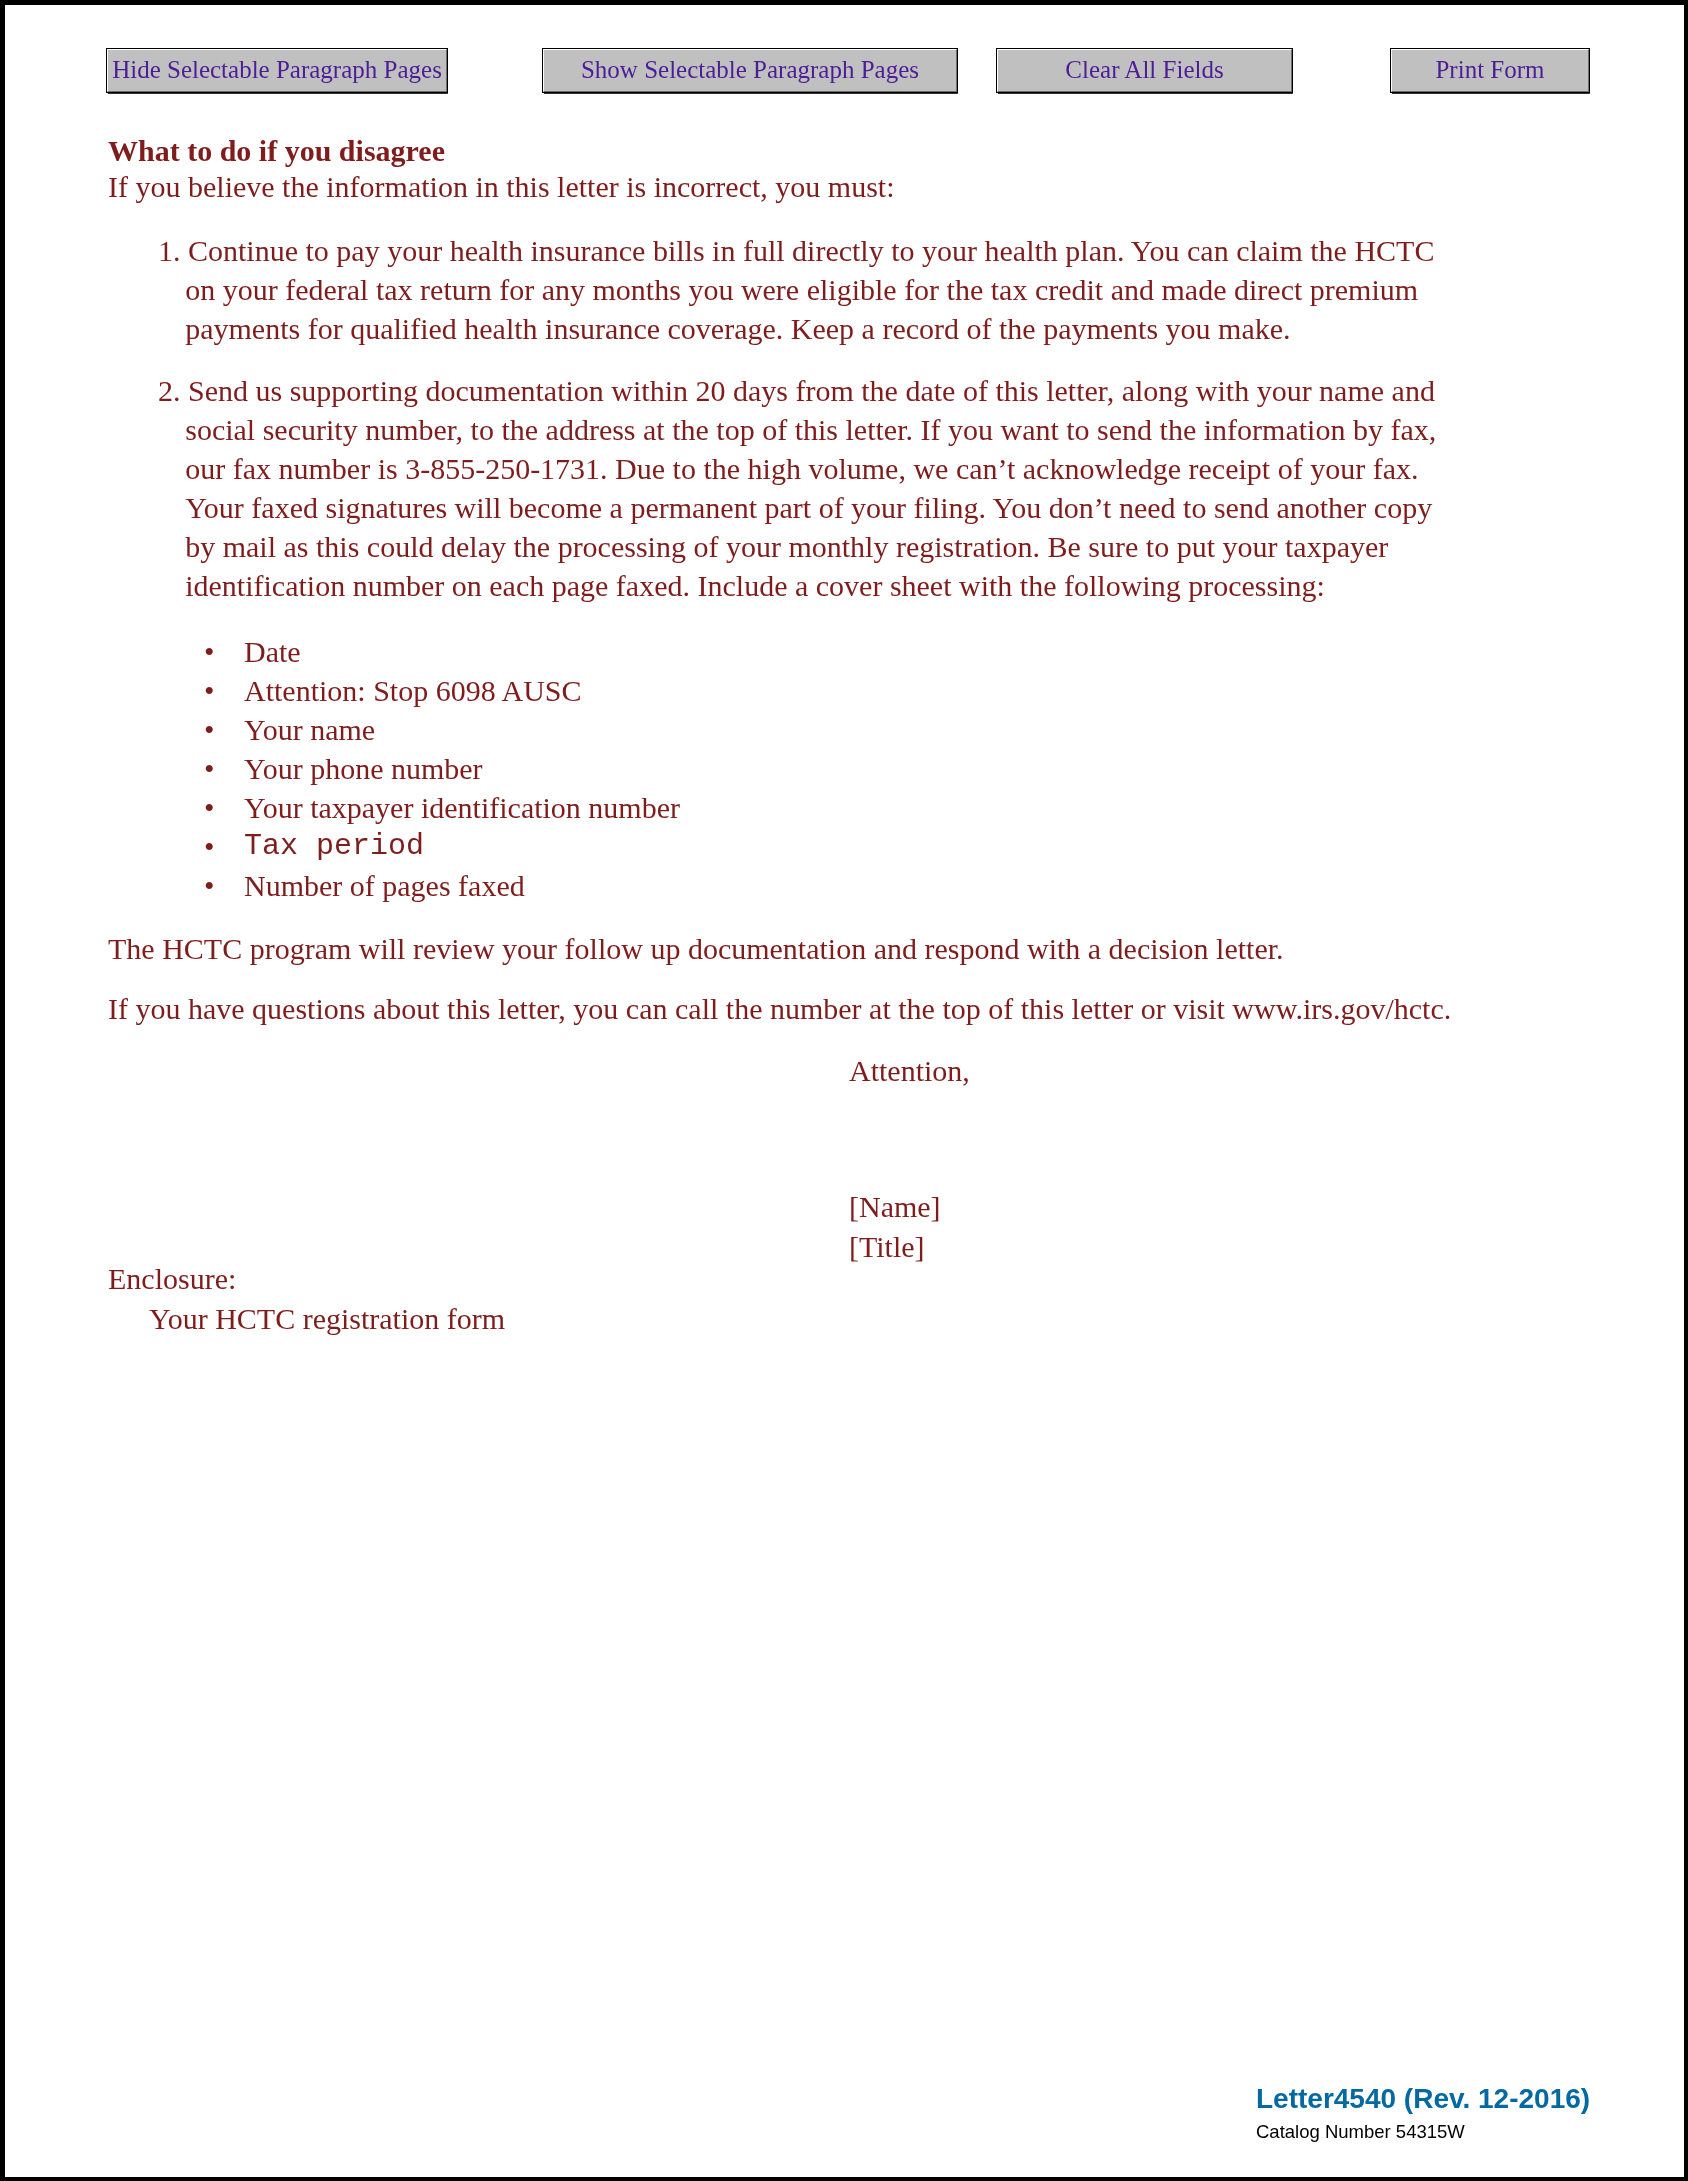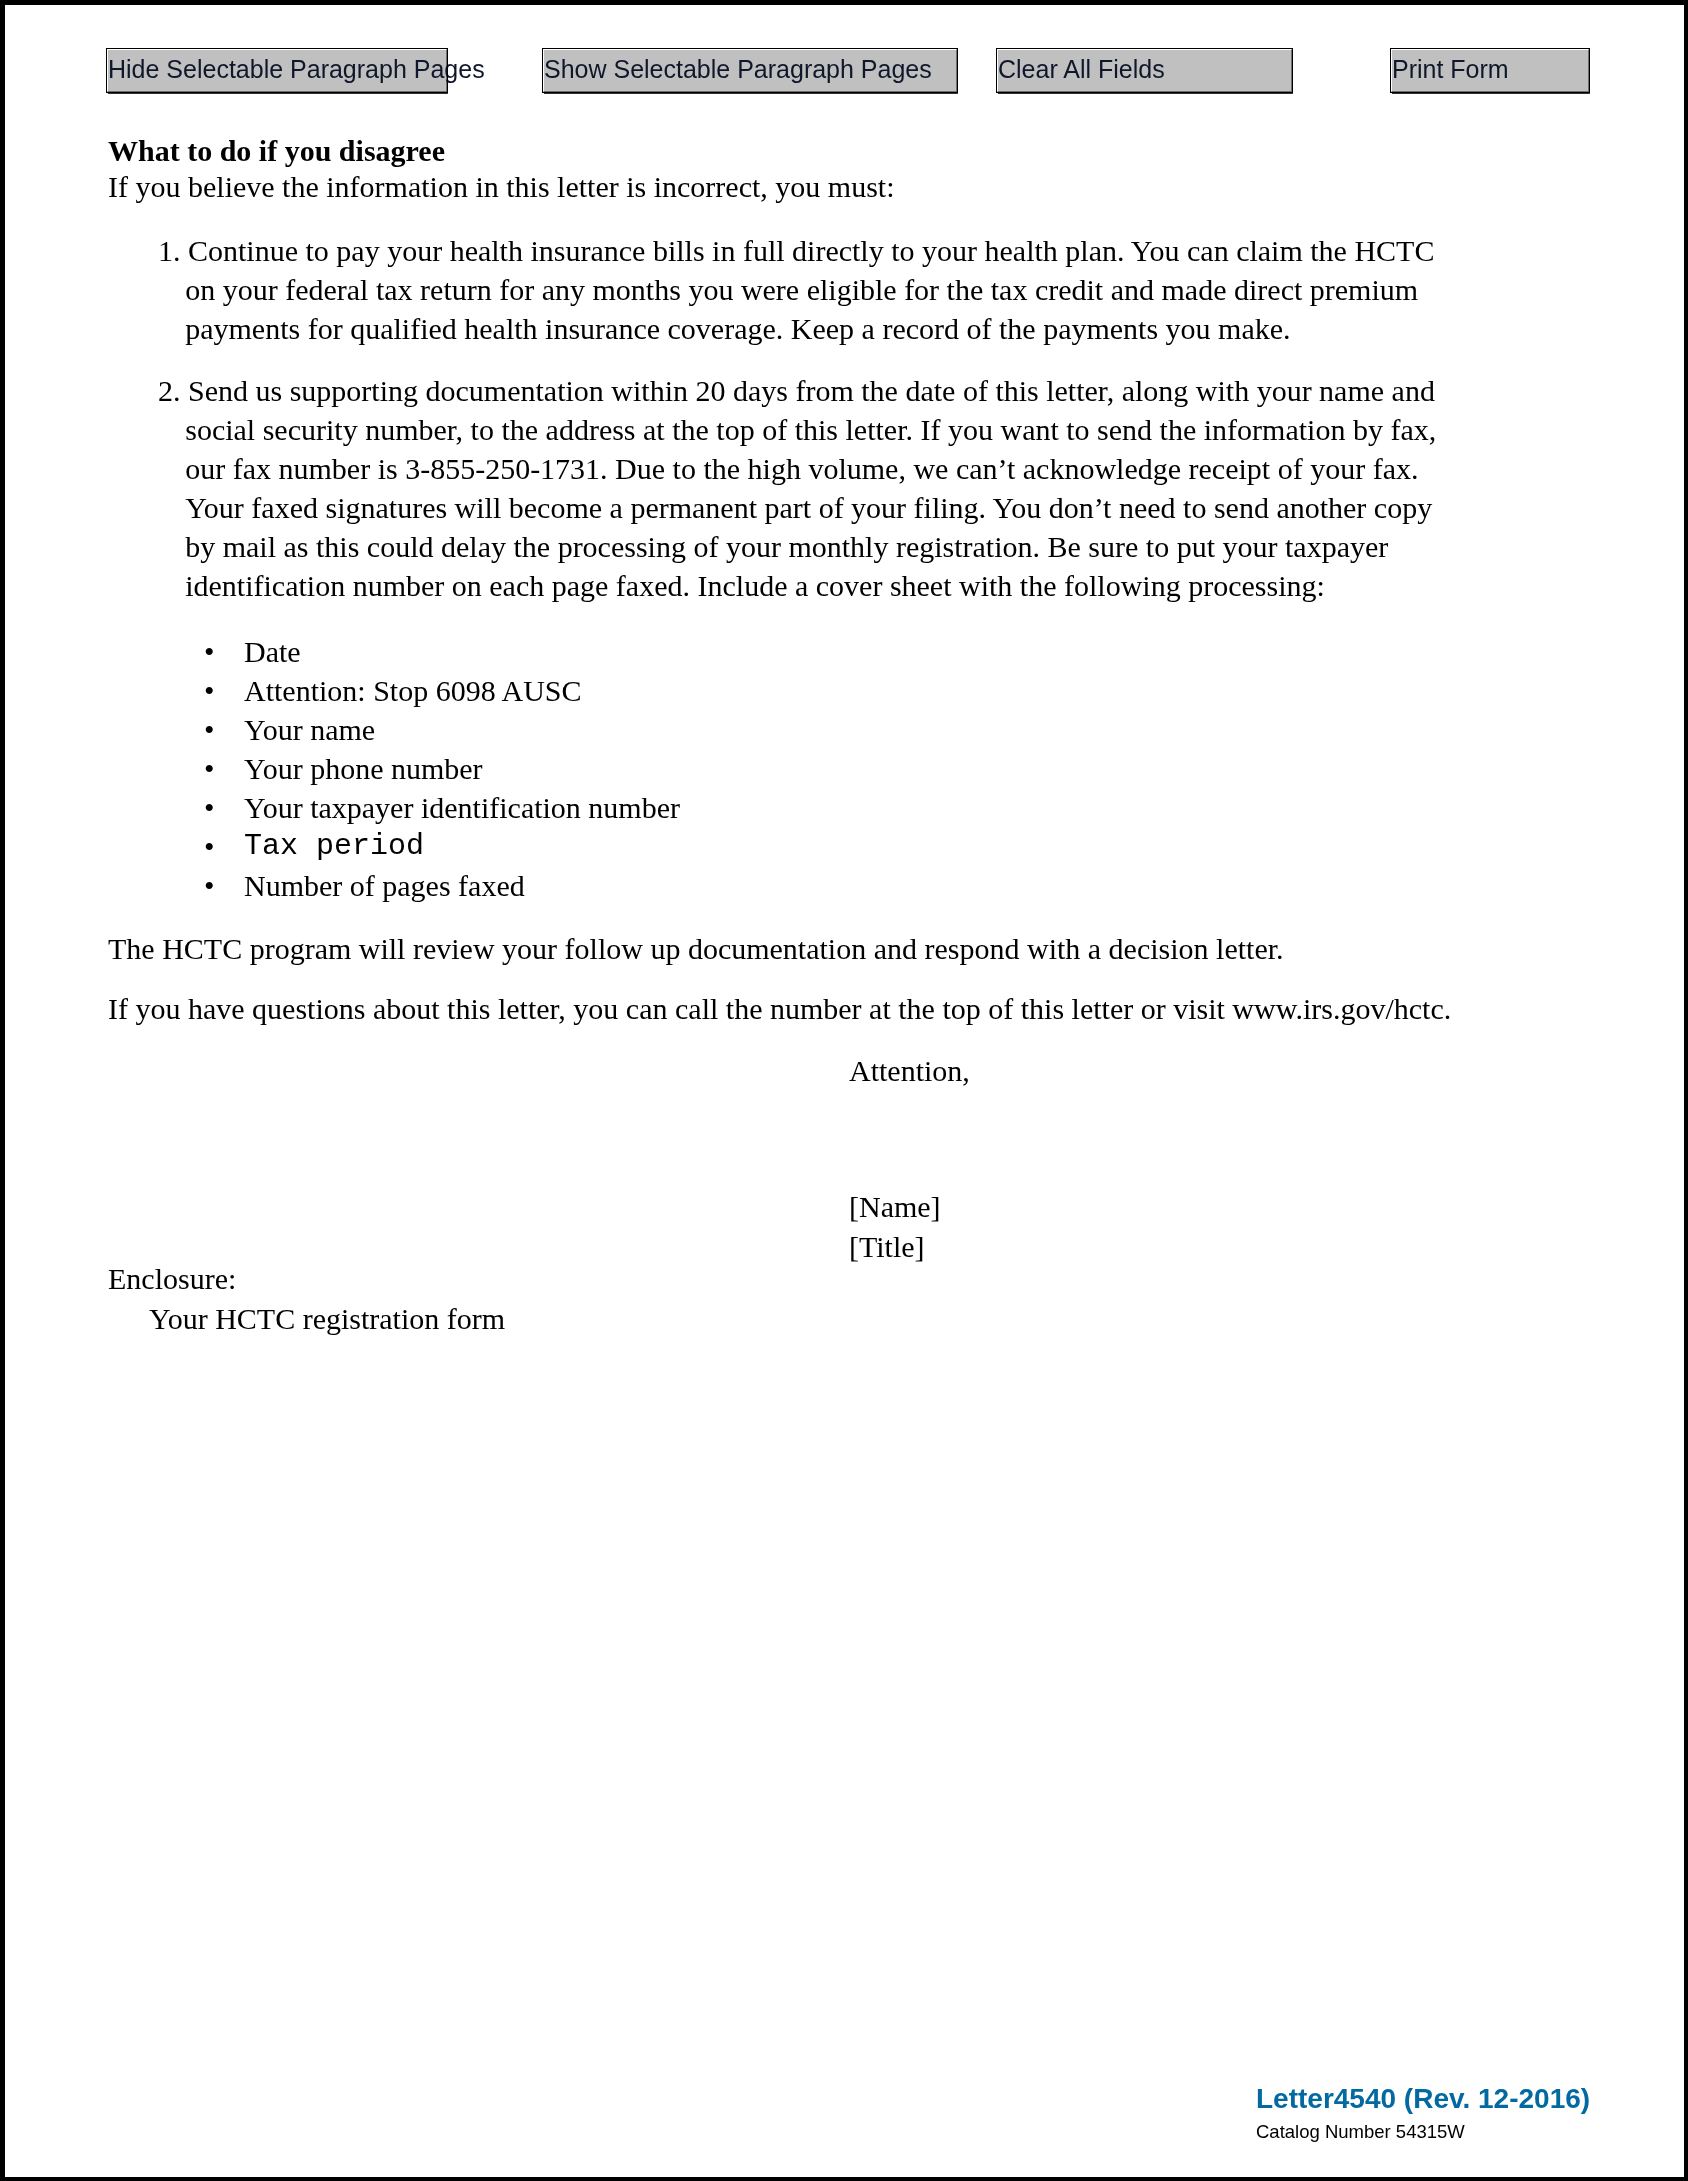--- a/index.html
+++ b/index.html
@@ -15,32 +15,33 @@
     position: absolute;
     top: 44px; height: 43px;
     box-sizing: border-box;
     background: #c0c0c0;
     border-top: 1.8px solid #ffffff;
     border-left: 1.8px solid #ffffff;
     border-right: 1.8px solid #6e6e6e;
     border-bottom: 1.8px solid #6e6e6e;
     outline: 1.4px solid #000000;
     box-shadow: 0.9px 1.8px 0 #000000;
-    font-family: Liberation Sans, sans-serif;
+    font-family: Liberation Serif, serif;
     font-size: 25px;
-    color: #0f172a;
+    color: #4c1d95;
+    text-align: center;
     line-height: 39px;
     white-space: nowrap;
     cursor: pointer;
   }
   .serif {
     font-family: "Liberation Serif", serif;
     font-size: 30px;
     line-height: 39px;
-    color: #000000;
+    color: #7f1d1d;
     position: absolute;
     white-space: nowrap;
   }
   .heading { font-weight: bold; }
   .num { position: absolute; }
   .item-line { display: block; }
   .bullet-dot { position: absolute; left: 0; }
   .footer-title {
     position: absolute; left: 1251px; top: 2080px;
     font-family: "Liberation Sans", sans-serif; font-weight: bold;

